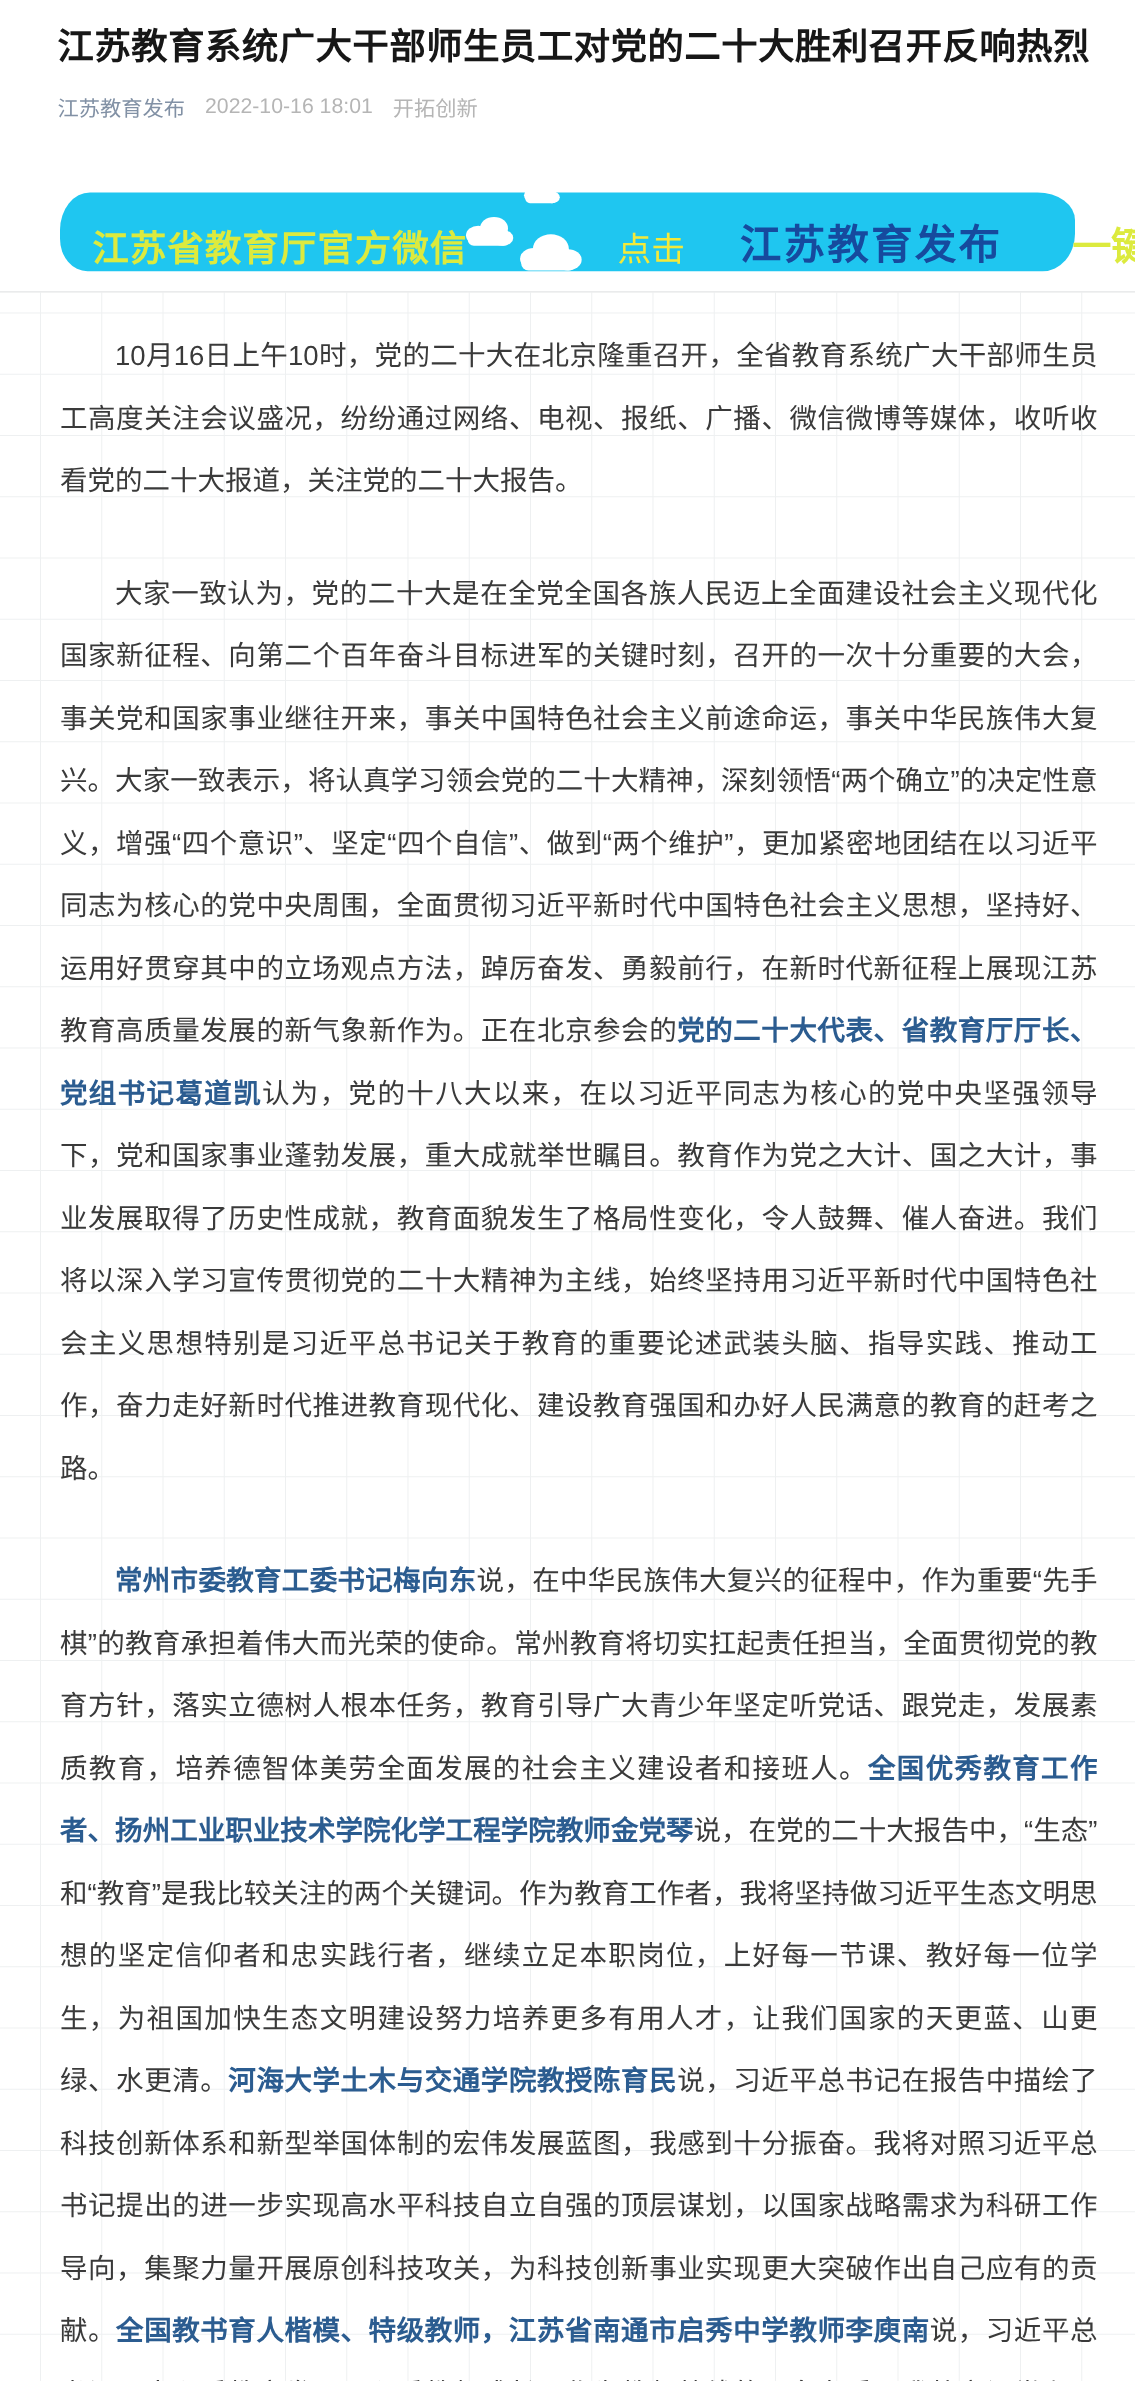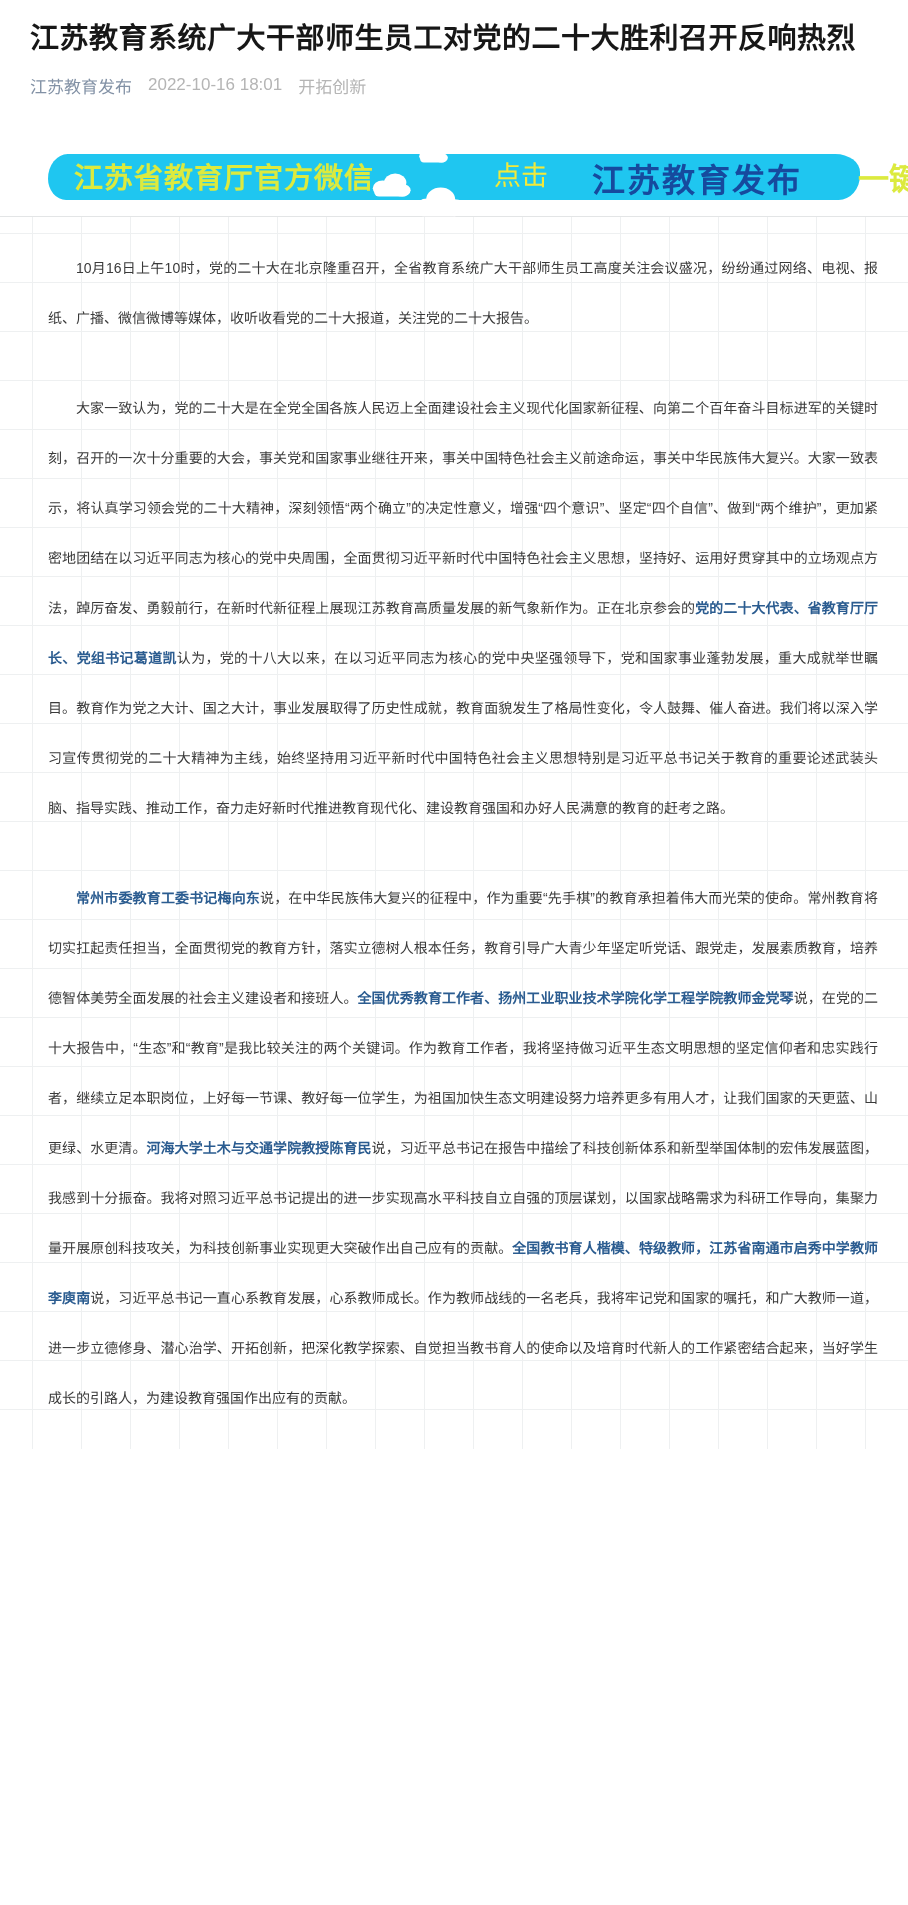--- a/index.html
+++ b/index.html
@@ -15,21 +15,21 @@
     --grid-line:#eef0f1;
   }
   *{box-sizing:border-box;margin:0;padding:0;}
   html,body{background:#fff;}
   body{
     width:908px;
     font-family:"Liberation Sans","DejaVu Sans",sans-serif;
     color:var(--text-color);
     margin:0 auto;
   }
-  .header{padding:18px 30px 0 30px;}
+  .header{padding:18px 30px 0 30px;margin-left:16px;}
   .page-title{
     font-size:29px;
     font-weight:700;
     line-height:1.4;
     color:var(--title-color);
     letter-spacing:0.5px;
   }
   .byline{
     margin-top:14px;
     font-size:17px;
@@ -38,25 +38,25 @@
     gap:16px;
     white-space:nowrap;
   }
   .account-name{color:var(--account-color);cursor:pointer;}
   .publish-time,.publish-location{color:var(--meta-color);}
   
   .banner{
     position:relative;
     margin:56px 30px 0 48px;
     width:812px;
-    height:46px;
+    height:63px;
     background:var(--banner-bg);
     border-radius:24px 30px 26px 22px / 30px 22px 30px 26px;
     display:flex;
-    align-items:flex-start;
+    align-items:flex-end;
     cursor:pointer;
     overflow:visible;
   }
   .banner-left-text{
     margin-left:26px;
     font-size:29px;
     font-weight:700;
     color:var(--banner-yellowgreen);
     letter-spacing:1px;
     white-space:nowrap;
@@ -94,21 +94,21 @@
     margin-top:16px;
     border-top:1px solid #e3e5e6;
     padding:26px 30px 26px 48px;
     background-image:
       linear-gradient(to right, var(--grid-line) 1px, transparent 1px),
       linear-gradient(to bottom, var(--grid-line) 1px, transparent 1px);
     background-size:49px 49px;
     background-position:32px 16px;
   }
   .article p{
-    font-size:14px;
+    font-size:22px;
     line-height:50px;
     text-align:justify;
     text-indent:2em;
     color:var(--text-color);
     margin-bottom:40px;
   }
   .article p:last-child{margin-bottom:0;}
   .article .em{
     color:var(--em-blue);
     font-weight:700;

